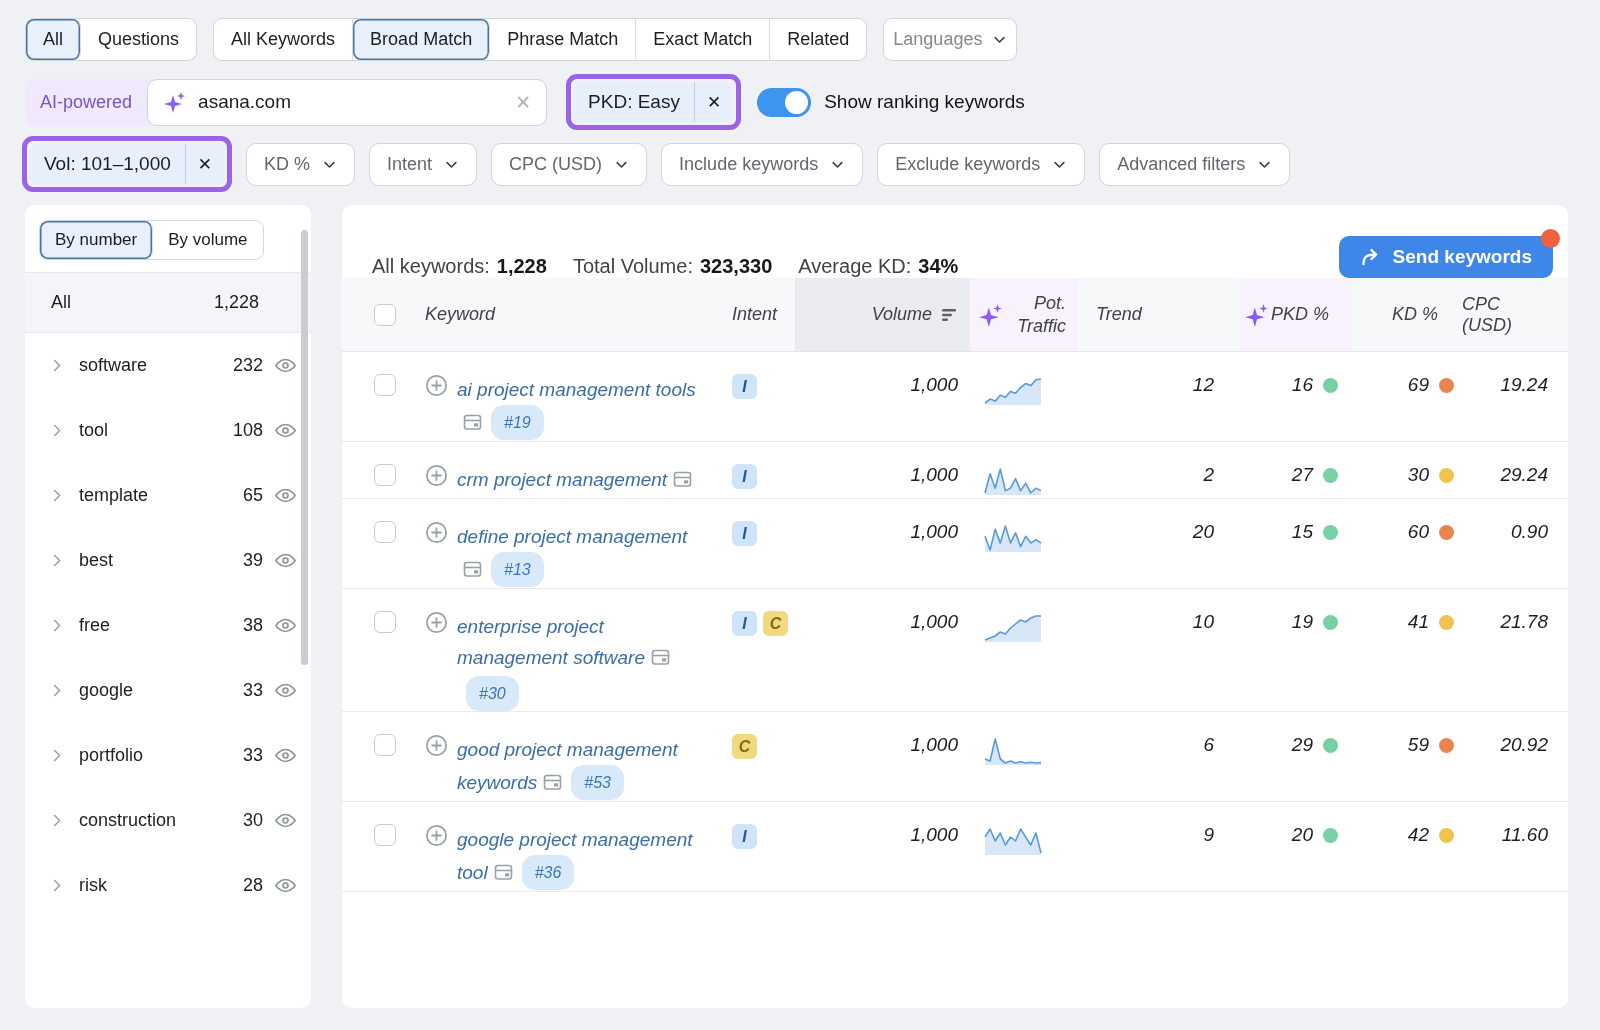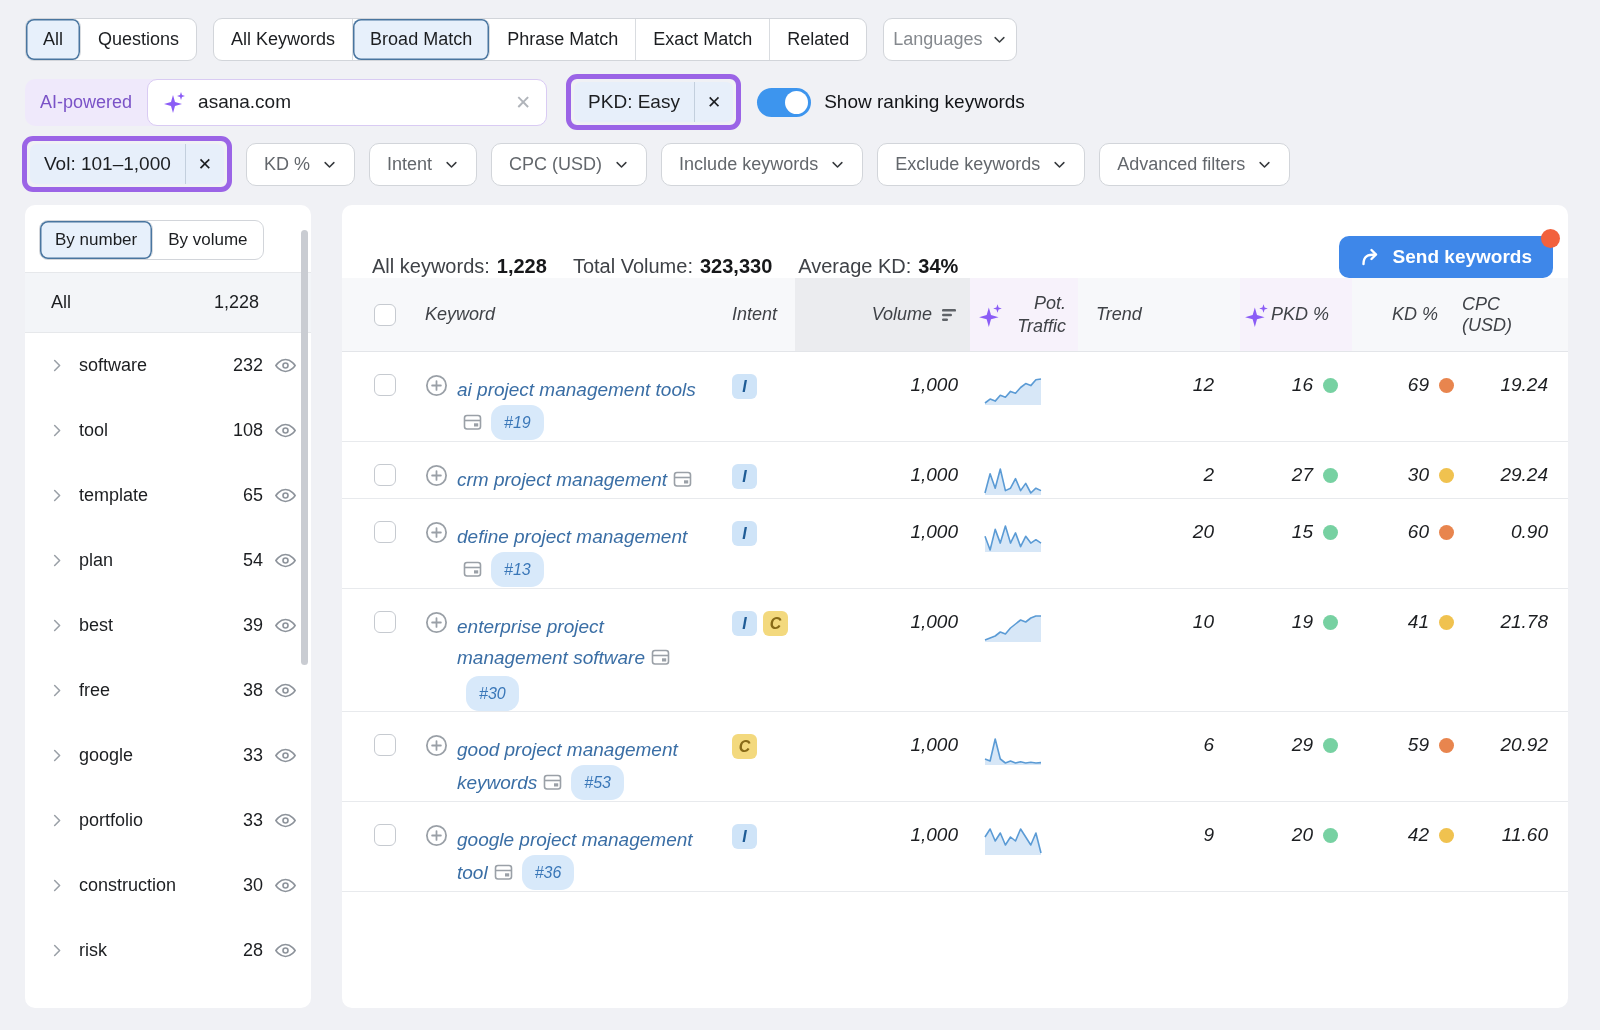--- a/index.html
+++ b/index.html
@@ -231,33 +231,20 @@
           <svg width="23" height="23" viewBox="0 0 24 24">
             <path d="M2 12s3.6-6.2 10-6.2S22 12 22 12s-3.6 6.2-10 6.2S2 12 2 12z" stroke="#8d939b" stroke-width="1.7" fill="none"></path>
             <circle cx="12" cy="12" r="2.6" stroke="#8d939b" stroke-width="1.7" fill="none"></circle>
           </svg>
         </span>
       </div>
       <div class="g-row">
         <svg width="17" height="17" viewBox="0 0 24 24">
           <path d="M8 5l7 7-7 7" stroke="#9aa0a7" stroke-width="2.2" fill="none" stroke-linecap="round" stroke-linejoin="round"></path>
         </svg>
-        <span class="g-label">plan</span>
-        <span class="g-count">54</span>
-        <span class="g-eye">
-          <svg width="23" height="23" viewBox="0 0 24 24">
-            <path d="M2 12s3.6-6.2 10-6.2S22 12 22 12s-3.6 6.2-10 6.2S2 12 2 12z" stroke="#8d939b" stroke-width="1.7" fill="none"></path>
-            <circle cx="12" cy="12" r="2.6" stroke="#8d939b" stroke-width="1.7" fill="none"></circle>
-          </svg>
-        </span>
-      </div>
-      <div class="g-row">
-        <svg width="17" height="17" viewBox="0 0 24 24">
-          <path d="M8 5l7 7-7 7" stroke="#9aa0a7" stroke-width="2.2" fill="none" stroke-linecap="round" stroke-linejoin="round"></path>
-        </svg>
         <span class="g-label">best</span>
         <span class="g-count">39</span>
         <span class="g-eye">
           <svg width="23" height="23" viewBox="0 0 24 24">
             <path d="M2 12s3.6-6.2 10-6.2S22 12 22 12s-3.6 6.2-10 6.2S2 12 2 12z" stroke="#8d939b" stroke-width="1.7" fill="none"></path>
             <circle cx="12" cy="12" r="2.6" stroke="#8d939b" stroke-width="1.7" fill="none"></circle>
           </svg>
         </span>
       </div>
       <div class="g-row">

